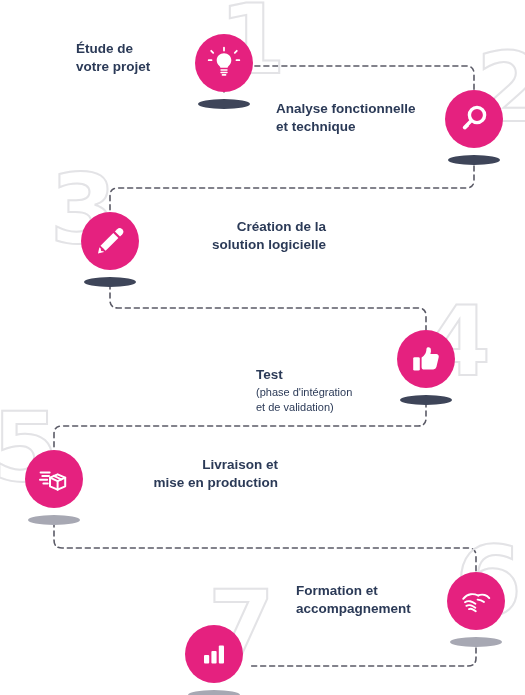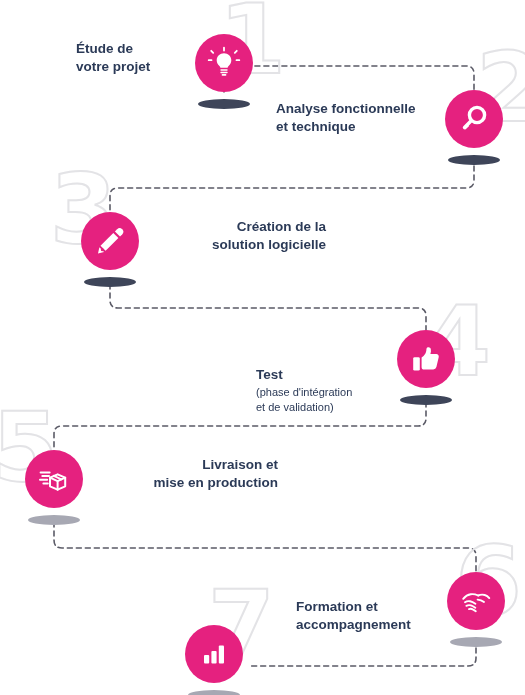--- a/index.html
+++ b/index.html
@@ -216,21 +216,21 @@
           <path d="M6.0 18.3c1.6-1.1 3.3-1.4 5.1-1.0 1.9.4 3.6 1.3 5.3 2.4"></path>
           <path d="M7.4 21.8c1.5-.8 3.0-.9 4.5-.4 1.6.5 3.0 1.4 4.4 2.4"></path>
           <path d="M10.0 25.1c1.3-.5 2.5-.4 3.7.2 1.1.5 2.1 1.2 3.1 1.9"></path>
           <path d="M19.1 11.5c2.2-.9 4.4-1.1 6.6-.5 1.9.5 3.4 1.6 4.6 3.1"></path>
           <path d="M18.6 15.6c2.4.2 4.5 1.0 6.4 2.4"></path>
         </g>
       </svg>
     </div>
     <div class="shadow light"></div>
   </div>
-  <div class="label left" style="left:296px; top:598px; width:140px;">Formation et
+  <div class="label left" style="left:296px; top:582px; width:140px;">Formation et
 accompagnement</div>
 
   <div class="node" style="left:185px; top:625px; width:64px; height:80px;">
     <div class="circle">
       <svg width="30" height="30" viewBox="0 0 30 30">
         <g fill="#ffffff">
           <rect x="5.0" y="16.0" width="5.2" height="8.4" rx="1.0"></rect>
           <rect x="12.4" y="12.0" width="5.2" height="12.4" rx="1.0"></rect>
           <rect x="19.8" y="6.4" width="5.2" height="18.0" rx="1.0"></rect>
         </g>

